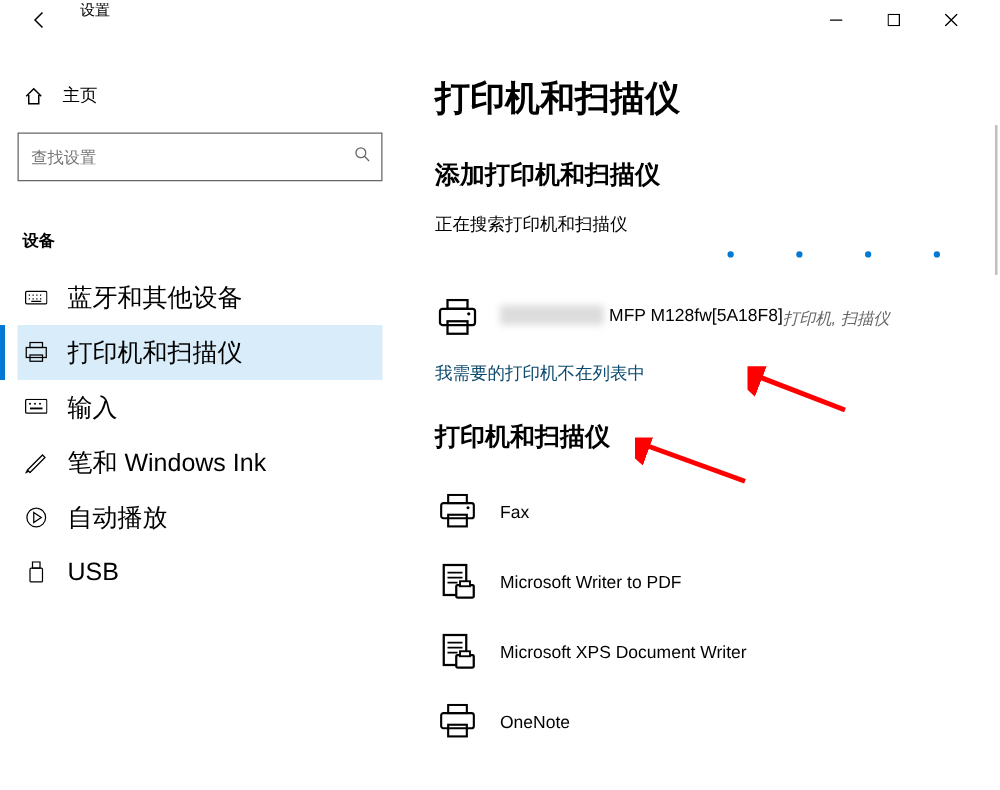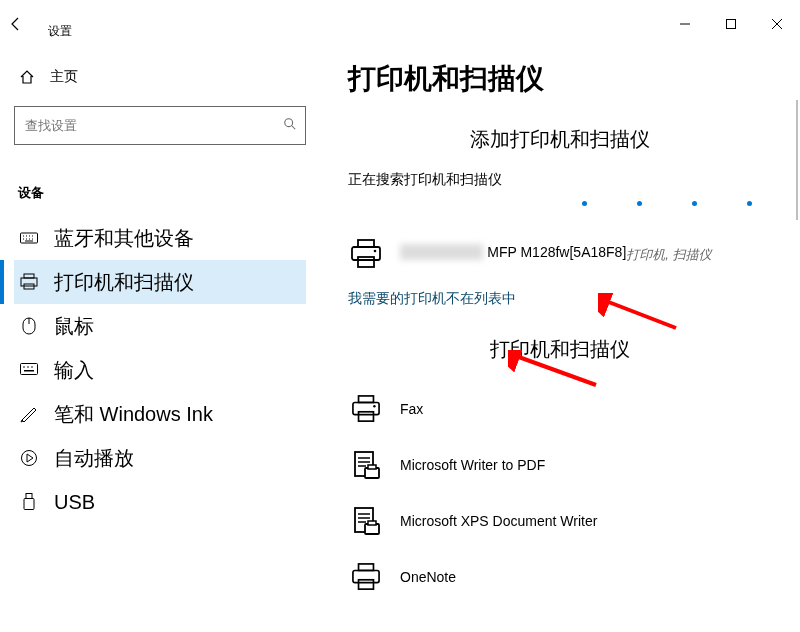--- a/index.html
+++ b/index.html
@@ -1,19 +1,19 @@
 <!DOCTYPE html>
 <html><head>
   <meta charset="utf-8">
   <style>
     * { margin: 0; padding: 0; box-sizing: border-box; font-family: "Segoe UI", "Microsoft YaHei", sans-serif; }
     body { background: #fff; width: 800px; height: 632px; overflow: hidden; position: relative; }
 
     
-    .titlebar { height: 40px; display: flex; align-items: flex-end; padding: 0 0; }
+    .titlebar { height: 40px; display: flex; align-items: flex-start; padding: 0 16px; }
     .back-btn { width: 32px; height: 32px; display: flex; align-items: center; justify-content: center; cursor: pointer; }
     .title-text { margin-left: 16px; font-size: 12px; }
     .win-controls { margin-left: auto; display: flex; }
     .win-btn { width: 46px; height: 32px; display: flex; align-items: center; justify-content: center; cursor: pointer; }
 
     
     .content { display: flex; height: calc(100% - 40px); }
     .sidebar { width: 320px; padding: 20px 14px 12px 14px; }
     .main { flex: 1; padding: 20px 28px 0 28px; overflow: hidden; position: relative; }
 
@@ -30,21 +30,21 @@
     .section-header { font-size: 13px; font-weight: 600; padding: 4px 4px 14px 4px; }
 
     
     .nav-item { display: flex; align-items: center; gap: 16px; height: 44px; padding: 0 6px; cursor: pointer; position: relative; font-size: 20px; }
     .nav-item.selected { background: #d9ecf9; }
     .nav-item.selected::before { content: ""; position: absolute; left: -14px; top: 0; width: 4px; height: 100%; background: #0078d4; }
     .nav-icon { width: 18px; height: 18px; display: flex; align-items: center; justify-content: center; }
 
     
     h1.page-title { font-size: 28px; font-weight: 600; margin-bottom: 28px; }
-    h2.sub-title { font-size: 20px; font-weight: 400; margin-bottom: 18px; text-align: center; }
+    h2.sub-title { font-size: 20px; font-weight: 700; margin-bottom: 18px; }
 
     .refresh-row { display: flex; align-items: center; gap: 18px; margin-bottom: 20px; }
     .refresh-btn { width: 36px; height: 36px; background: #e5e5e5; display: flex; align-items: center; justify-content: center; cursor: pointer; }
     .refresh-label { font-size: 14px; }
 
     .searching { font-size: 14px; margin-bottom: 12px; }
 
     .dots { display: flex; gap: 50px; justify-content: flex-end; padding-right: 20px; margin-bottom: 24px; }
     .dot { width: 5px; height: 5px; background: #0078d4; border-radius: 50%; }
 
@@ -134,29 +134,20 @@
       <span class="nav-icon">
         <svg width="18" height="18" viewBox="0 0 18 18">
             <rect x="4" y="1" width="10" height="4" stroke="#000" fill="none"></rect>
             <rect x="1" y="5" width="16" height="8" stroke="#000" fill="none"></rect>
             <rect x="4" y="11" width="10" height="5" stroke="#000" fill="none"></rect>
           </svg>
       </span>
       <span>打印机和扫描仪</span>
     </div>
 
-    <div class="nav-item">
-      <span class="nav-icon">
-        <svg width="14" height="18" viewBox="0 0 14 18">
-            <rect x="1" y="1" width="12" height="16" rx="6" stroke="#000" fill="none"></rect>
-            <path d="M7 1 V7" stroke="#000"></path>
-          </svg>
-      </span>
-      <span>鼠标</span>
-    </div>
 
     <div class="nav-item">
       <span class="nav-icon">
         <svg width="18" height="14" viewBox="0 0 18 14">
             <rect x="0.5" y="0.5" width="17" height="11" rx="1" stroke="#000" fill="none"></rect>
             <circle cx="4" cy="4" r="0.8" fill="#000"></circle>
             <circle cx="8" cy="4" r="0.8" fill="#000"></circle>
             <circle cx="12" cy="4" r="0.8" fill="#000"></circle>
             <rect x="4" y="7" width="10" height="1.5" fill="#000"></rect>
           </svg>

